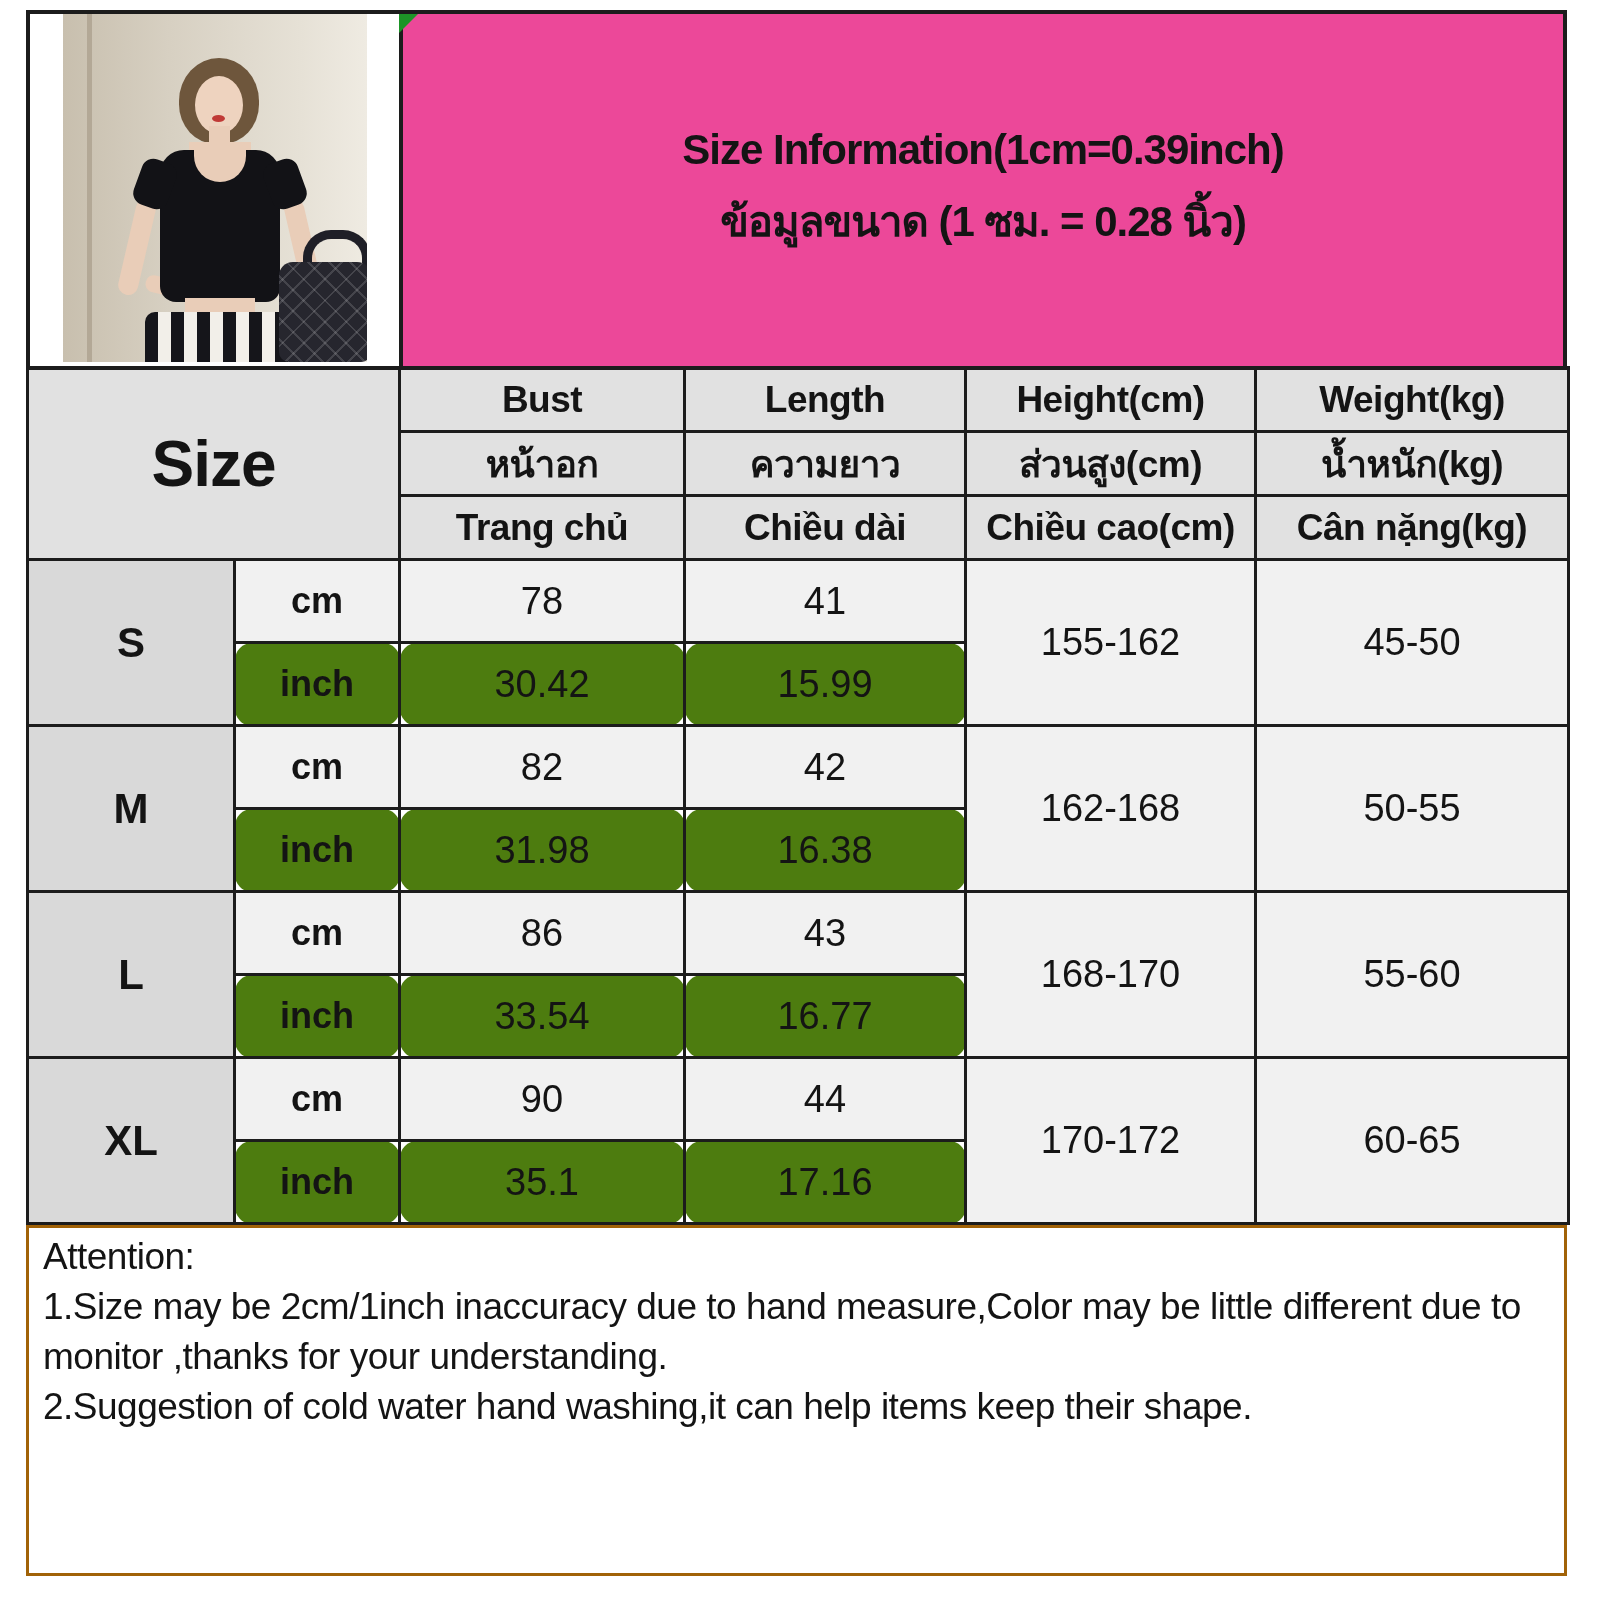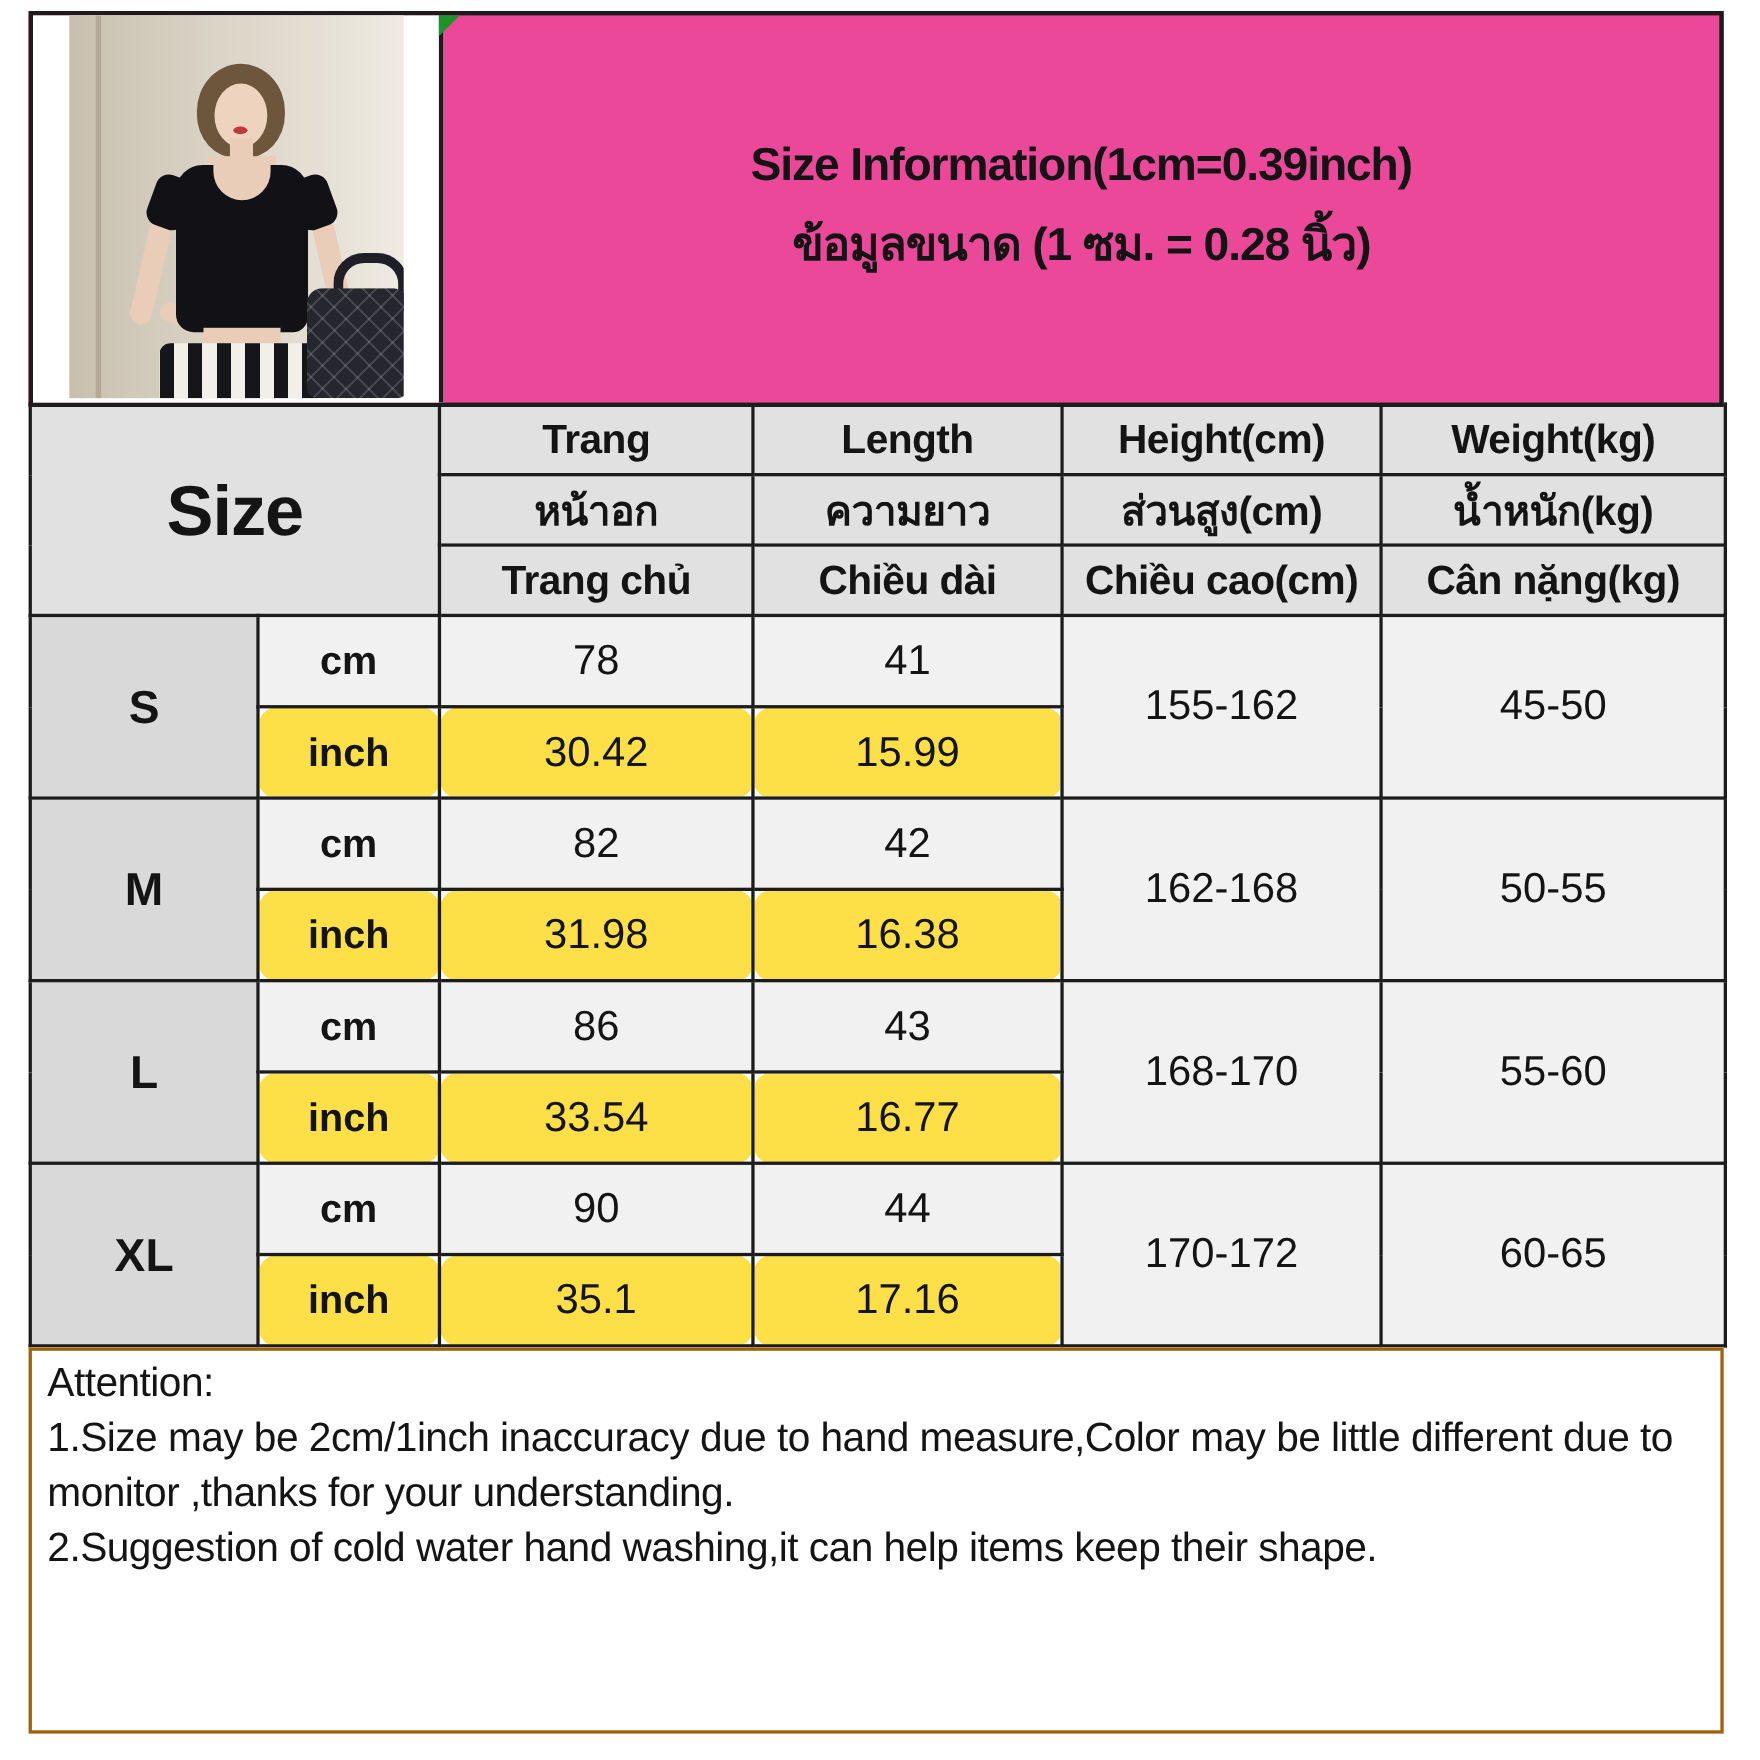--- a/index.html
+++ b/index.html
@@ -51,21 +51,21 @@
 
   
   table.size-table{border-collapse:collapse;table-layout:fixed;width:1541px;margin-top:-4px;}
   table.size-table td{border:3px solid #1c1c1c;text-align:center;vertical-align:middle;
     overflow:hidden;padding:0;}
   tr.hdr-row{height:64px;}
   tr.sub-row{height:83px;}
   td.h-cell{background:#e1e1e1;font-weight:bold;font-size:37px;letter-spacing:-0.5px;}
   td.size-head{background:#e1e1e1;font-weight:bold;font-size:64px;letter-spacing:-1px;}
   tr.cm-row td{background:#f1f1f1;}
-  tr.inch-row td{background:#fde047;border-radius:17px;}
+  tr.inch-row td{background:#4d7c0f;border-radius:17px;}
   table.size-table td.letter{background:#d9d9d9;font-weight:bold;font-size:42px;}
   table.size-table td.unit{font-weight:bold;font-size:36px;text-align:center;}
   table.size-table td.val{font-size:38px;}
   table.size-table td.range{background:#f1f1f1;font-size:38px;}
 
   
   .attention{border:3px solid #a16207;background:#ffffff;height:351px;box-sizing:border-box;
     margin-top:0;padding:4px 14px;font-size:37px;line-height:50px;letter-spacing:-0.5px;}
   .attention p{margin:0;}
 </style>
@@ -109,21 +109,21 @@
       <col style="width:207px">
         <col style="width:165px">
         <col style="width:285px">
       <col style="width:281px">
         <col style="width:290px">
         <col style="width:313px">
     </colgroup>
     <tbody>
       <tr class="hdr-row">
         <td class="size-head" rowspan="3" colspan="2">Size</td>
-        <td class="h-cell">Trang</td>
+        <td class="h-cell">Bust</td>
         <td class="h-cell">Length</td>
         <td class="h-cell">Height(cm)</td>
         <td class="h-cell">Weight(kg)</td>
       </tr>
       <tr class="hdr-row">
         <td class="h-cell">หน้าอก</td>
         <td class="h-cell">ความยาว</td>
         <td class="h-cell">ส่วนสูง(cm)</td>
         <td class="h-cell">น้ำหนัก(kg)</td>
       </tr>

